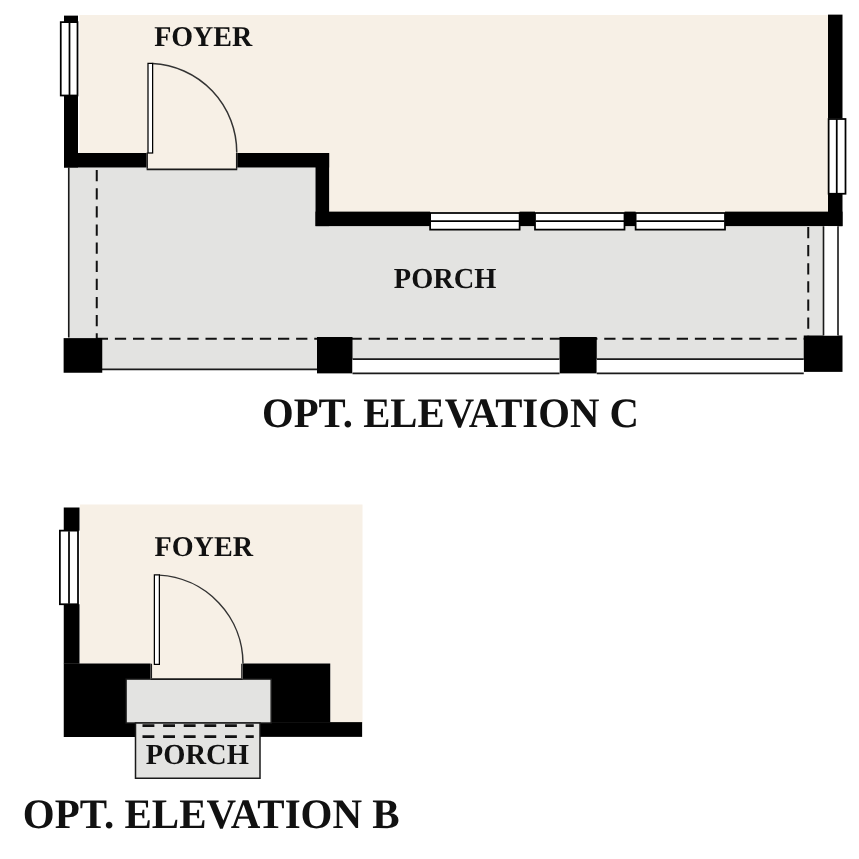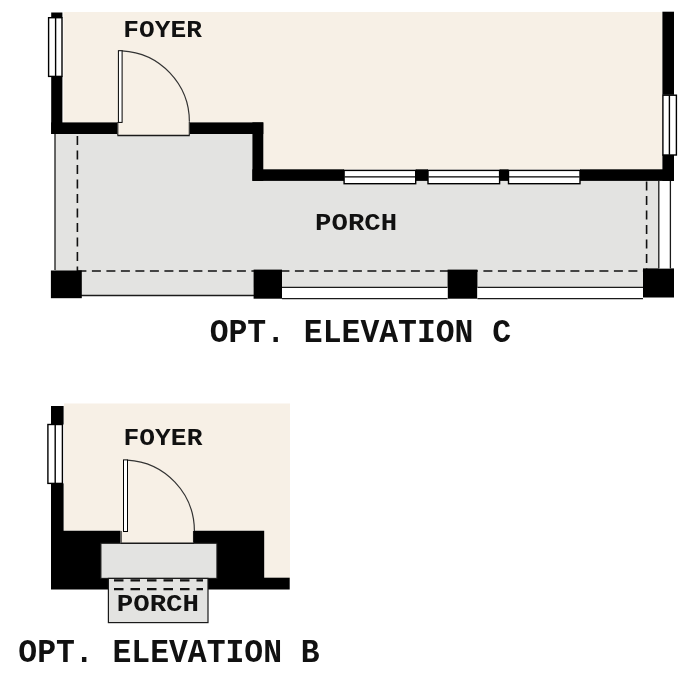--- a/index.html
+++ b/index.html
@@ -1,17 +1,17 @@
 <!DOCTYPE html>
 <html><head>
 <meta charset="utf-8">
 <style>
   html,body{margin:0;padding:0;background:#ffffff;}
   #canvas{position:relative;width:687px;height:687px;background:#ffffff;overflow:hidden;
-    font-family:Liberation Mono, monospace;}
+    font-family:Liberation Serif, serif;}
   svg{display:block;}
 </style>
 </head>
 <body>
 <div id="canvas">
 <svg width="687" height="687" viewBox="0 0 687 687" xmlns="http://www.w3.org/2000/svg">
 
 <g>
   <path d="M63.5,12 H662.4 V169.5 H263.3 V122.4 H63.5 Z" fill="#f7f0e6"></path>
 </g>

